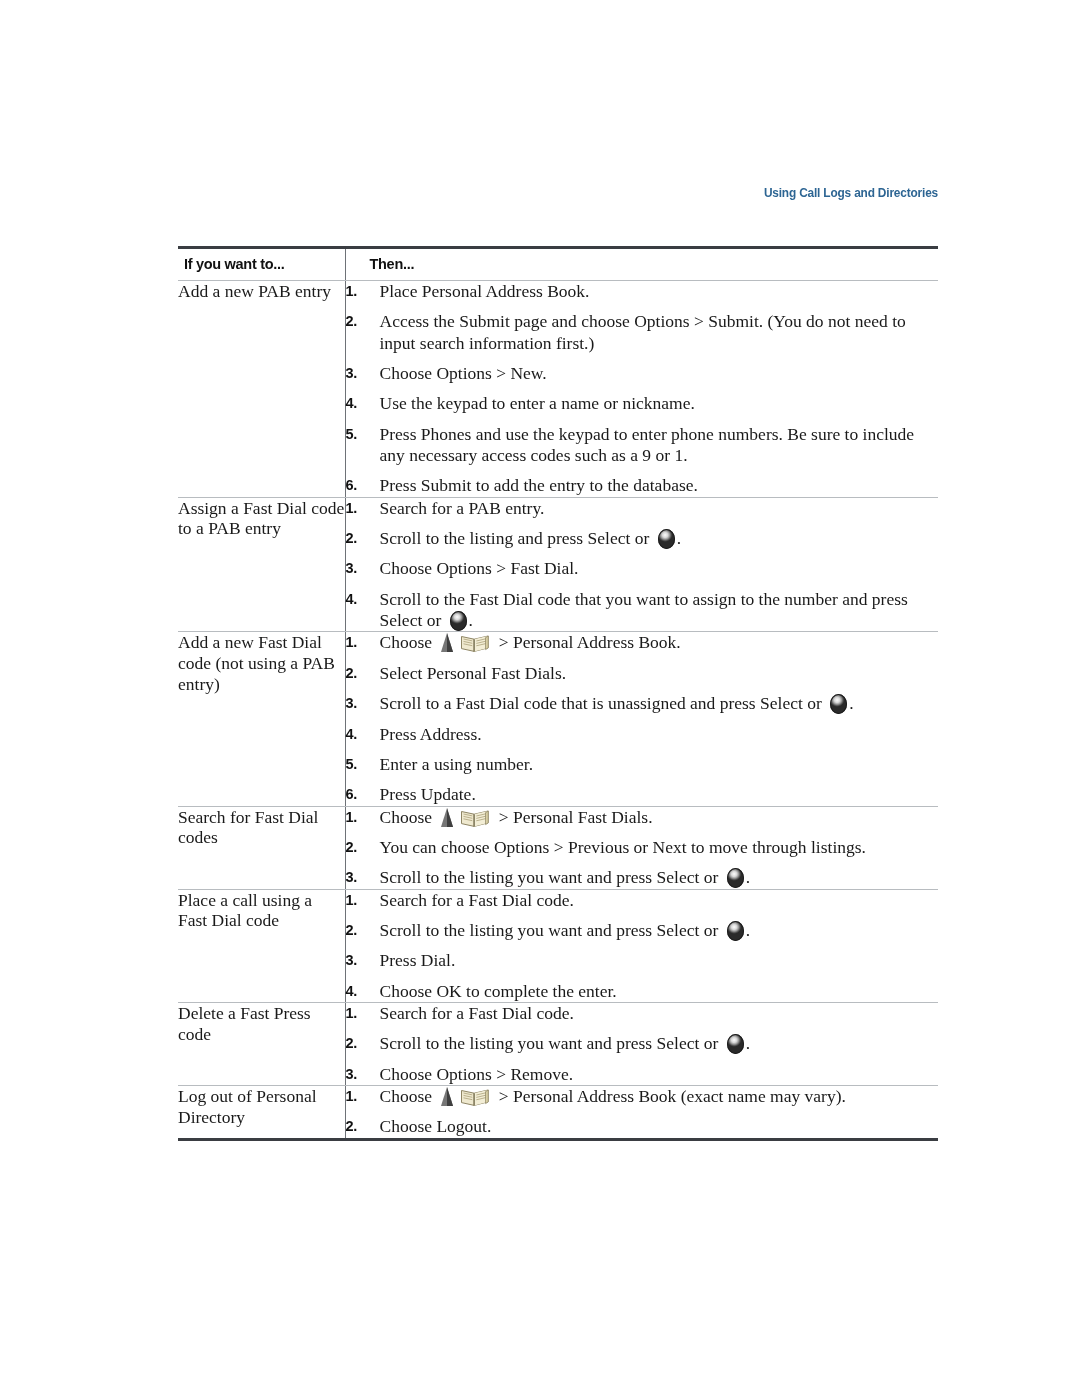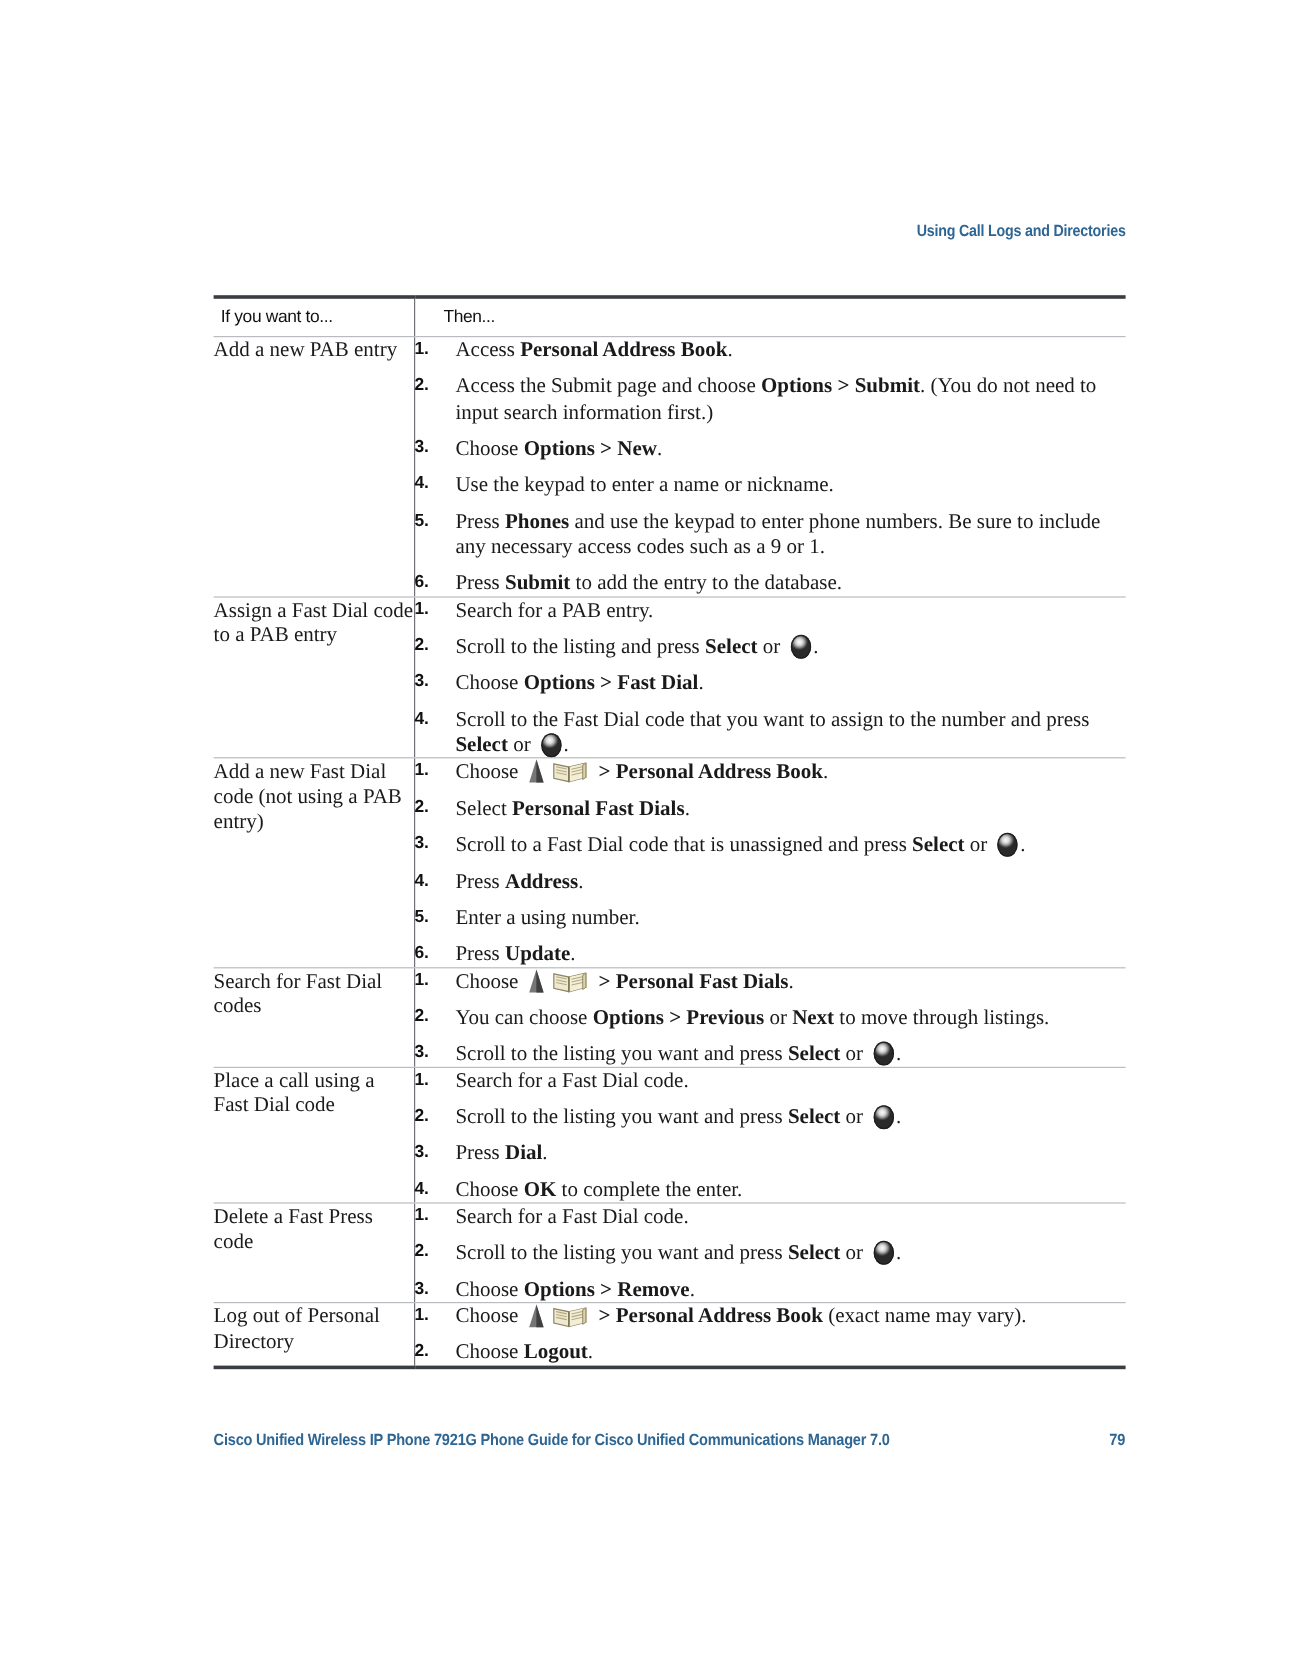--- a/index.html
+++ b/index.html
@@ -52,21 +52,21 @@
   .proc-table col.c1 { width: 167px; }
   .proc-table col.c2 { width: 593px; }
 
   .proc-table thead th {
     border-top: 3px solid #3a3d42;
     border-bottom: 1.6px solid #b8bcc0;
     padding: 7px 0 8px 6px;
     text-align: left;
     vertical-align: bottom;
     font-family: "Liberation Sans", "DejaVu Sans", sans-serif;
-    font-weight: normal;
+    font-weight: bold;
     font-size: 14.5px;
     letter-spacing: -0.3px;
     color: #111;
   }
   .proc-table thead th.th-then {
     border-left: 1.3px solid #6e7277;
     padding-left: 24px;
   }
 
   .proc-table tbody td {
@@ -117,21 +117,21 @@
     width: 22px;
     text-align: left;
     font-family: "Liberation Sans", "DejaVu Sans", sans-serif;
     font-weight: bold;
     font-size: 14.5px;
     letter-spacing: -0.3px;
     line-height: 1.42;
     color: #111;
   }
   .step-text b {
-    font-weight: bold;
+    font-weight: normal;
   }
 
   
   .icon-select {
     display: inline-block;
     width: 17px;
     height: 20px;
     vertical-align: -5px;
     margin: 0 2px 0 4px;
     border-radius: 50%;
@@ -219,21 +219,21 @@
         <th class="th-then">Then...</th>
       </tr>
     </thead>
     <tbody>
         <tr>
           <td class="cell-want">
             <div class="want-text">Add a new PAB entry</div>
           </td>
           <td class="cell-then">
             <ol class="steps">
-              <li><span class="num">1.</span><span class="step-text"><span>Access </span><b>Personal Address Book</b><span>.</span></span></li>
+              <li><span class="num">1.</span><span class="step-text"><span>Place </span><b>Personal Address Book</b><span>.</span></span></li>
               <li><span class="num">2.</span><span class="step-text"><span>Access the Submit page and choose </span><b>Options &gt; Submit</b><span>. (You do not need to input search information first.)</span></span></li>
               <li><span class="num">3.</span><span class="step-text"><span>Choose </span><b>Options &gt; New</b><span>.</span></span></li>
               <li><span class="num">4.</span><span class="step-text"><span>Use the keypad to enter a name or nickname.</span></span></li>
               <li><span class="num">5.</span><span class="step-text"><span>Press </span><b>Phones</b><span> and use the keypad to enter phone numbers. Be sure to include any necessary access codes such as a 9 or 1.</span></span></li>
               <li><span class="num">6.</span><span class="step-text"><span>Press </span><b>Submit</b><span> to add the entry to the database.</span></span></li>
             </ol>
           </td>
         </tr>
         <tr>
           <td class="cell-want">
@@ -331,18 +331,14 @@
                       <path d="M28.2 4.0 L28.2 15.8 L25.6 17.6 L25.6 5.6 Z" fill="#ddd3a8" stroke="#8e8564" stroke-width="0.8"></path>
                       <path d="M14.2 7.2 L14.2 19.4" stroke="#6f6848" stroke-width="1.1"></path>
                     </svg></span><b> &gt; </b><b>Personal Address Book</b><span> (exact name may vary).</span></span></li>
               <li><span class="num">2.</span><span class="step-text"><span>Choose </span><b>Logout</b><span>.</span></span></li>
             </ol>
           </td>
         </tr>
       </tbody>
   </table>
 
-  <div class="footer">
-    <span class="doc-title">Cisco Unified Wireless IP Phone 7921G Phone Guide for Cisco Unified Communications Manager 7.0</span>
-    <span class="page-num">79</span>
-  </div>
 
 </div>
 
 </body></html>

